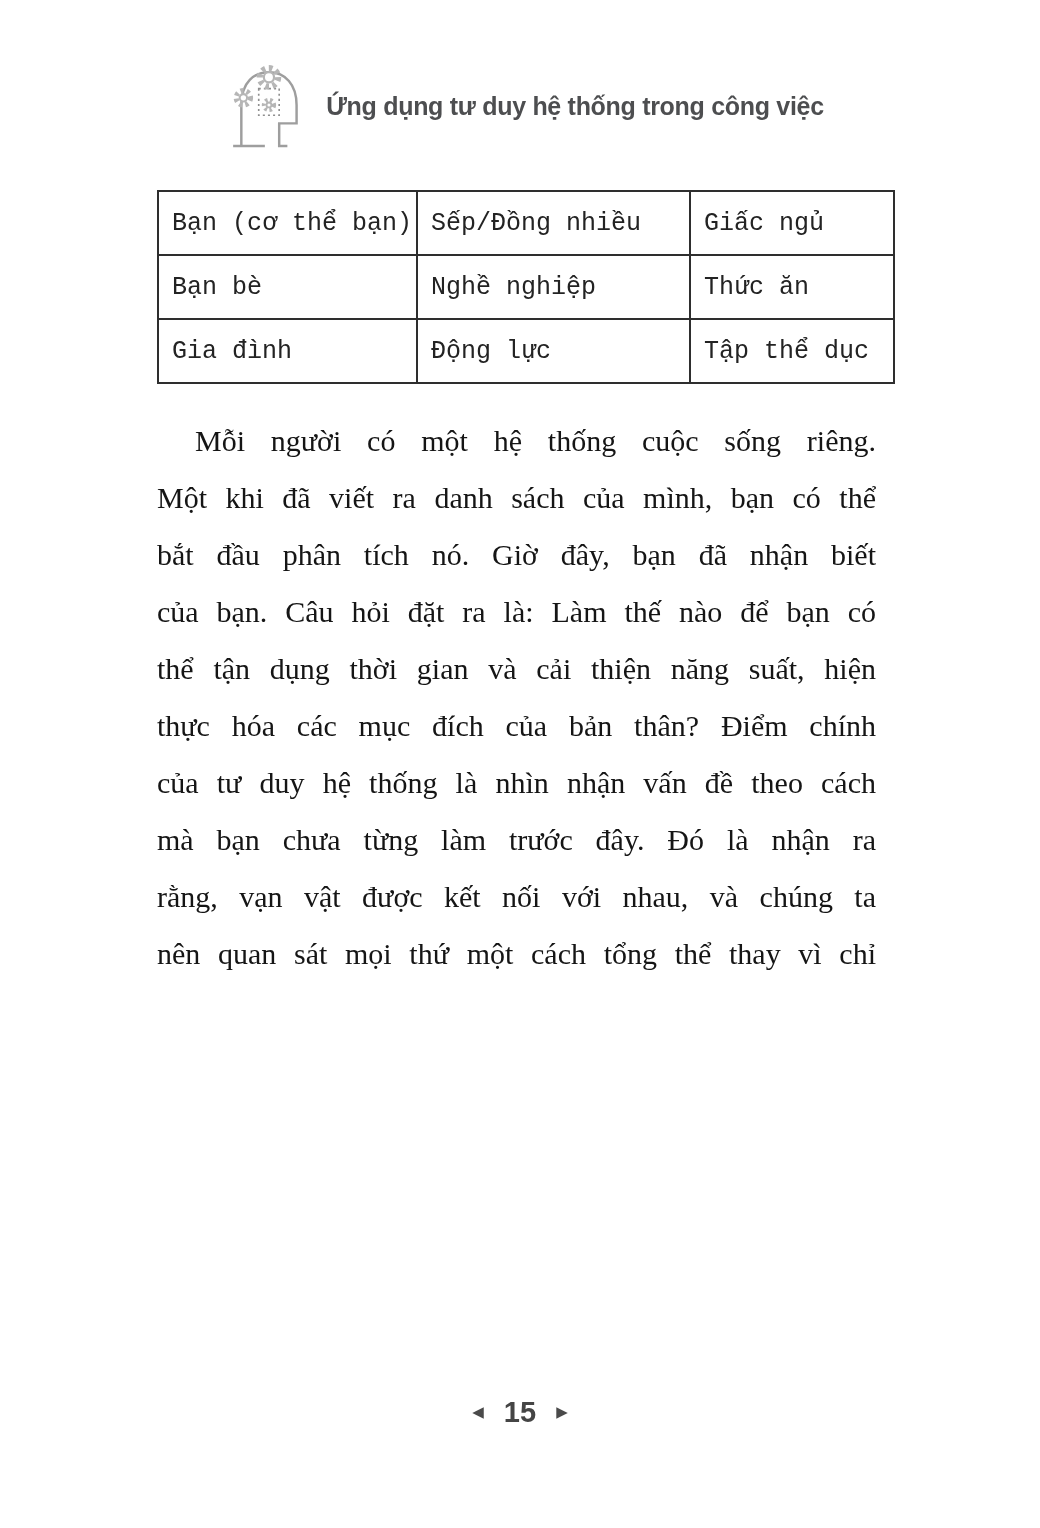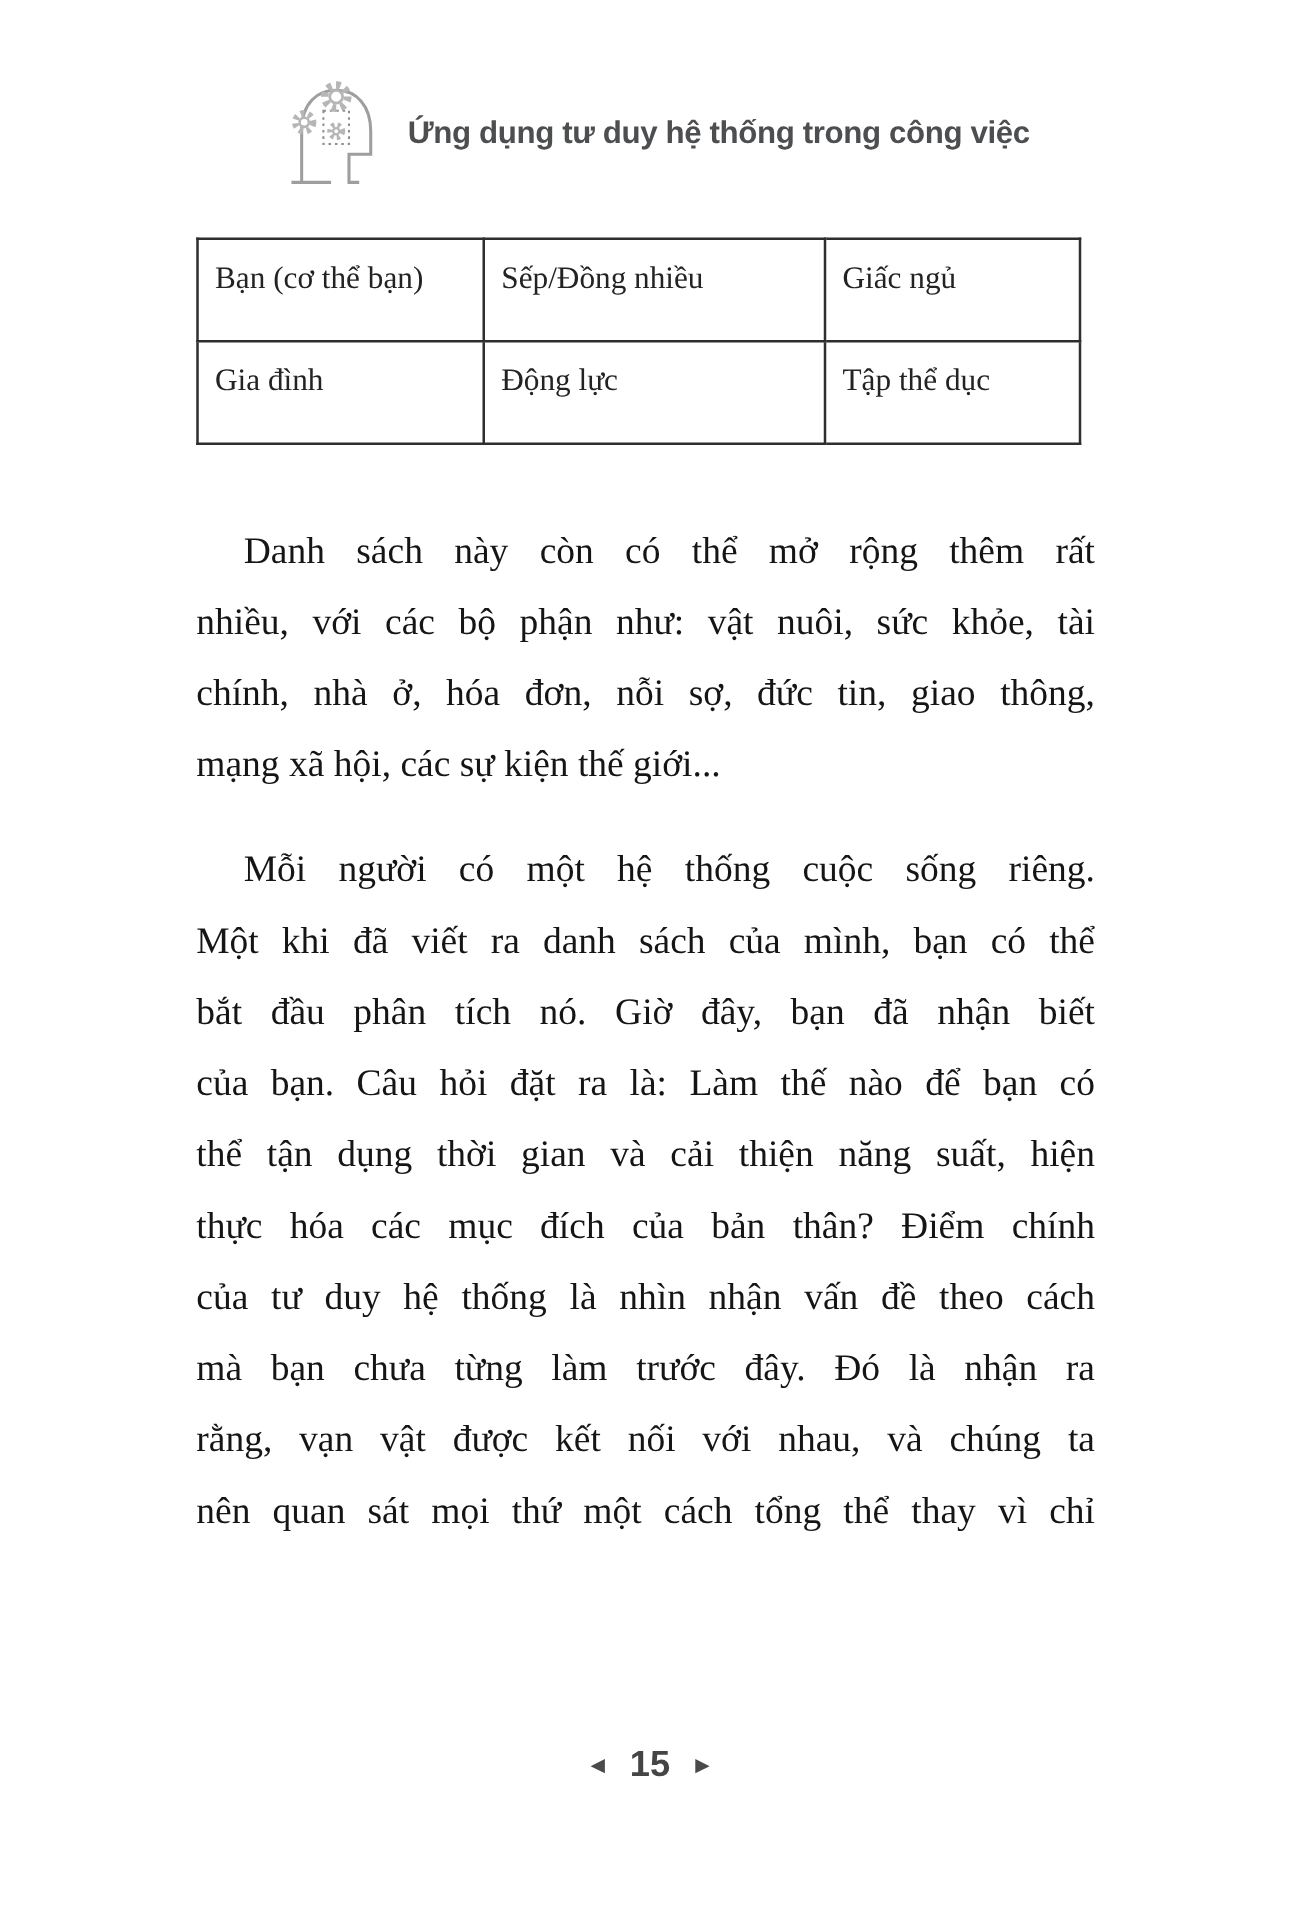--- a/index.html
+++ b/index.html
@@ -22,23 +22,23 @@
     color:#4d4e50;white-space:nowrap;
   }
   
   .parts-table{
     position:absolute;top:190px;left:157px;
     border-collapse:collapse;table-layout:fixed;
   }
   .parts-table td{
     border:2px solid #2e2e2e;
     height:62px;
-    font-family:Liberation Serif, serif;
+    font-family:Liberation Mono, monospace;
     font-size:25px;color:#232323;
-    padding:0 4px 18px 13px;
+    padding:0 4px 0 13px;
     vertical-align:middle;
     white-space:nowrap;overflow:hidden;
   }
   .parts-table col.c1{width:229px;}
   .parts-table col.c2{width:273px;}
   .parts-table col.c3{width:204px;}
   
   .body-text{
     position:absolute;top:412px;left:157px;width:719px;
     font-family:"Liberation Serif", serif;
@@ -106,34 +106,33 @@
         <col class="c2">
         <col class="c3">
       </colgroup>
     <tbody>
         <tr>
           <td>Bạn (cơ thể bạn)</td>
           <td>Sếp/Đồng nhiều</td>
           <td>Giấc ngủ</td>
         </tr>
         <tr>
+          <td>Bạn bè</td>
+          <td>Nghề nghiệp</td>
+          <td>Thức ăn</td>
+        </tr>
+        <tr>
           <td>Gia đình</td>
           <td>Động lực</td>
           <td>Tập thể dục</td>
         </tr>
       </tbody>
   </table>
 
   <div class="body-text">
-      <div class="para">
-        <div class="line first">Danh sách này còn có thể mở rộng thêm rất</div>
-        <div class="line">nhiều, với các bộ phận như: vật nuôi, sức khỏe, tài</div>
-        <div class="line">chính, nhà ở, hóa đơn, nỗi sợ, đức tin, giao thông,</div>
-        <div class="line last">mạng xã hội, các sự kiện thế giới...</div>
-      </div>
       <div class="para">
         <div class="line first">Mỗi người có một hệ thống cuộc sống riêng.</div>
         <div class="line">Một khi đã viết ra danh sách của mình, bạn có thể</div>
         <div class="line">bắt đầu phân tích nó. Giờ đây, bạn đã nhận biết</div>
         <div class="line">của bạn. Câu hỏi đặt ra là: Làm thế nào để bạn có</div>
         <div class="line">thể tận dụng thời gian và cải thiện năng suất, hiện</div>
         <div class="line">thực hóa các mục đích của bản thân? Điểm chính</div>
         <div class="line">của tư duy hệ thống là nhìn nhận vấn đề theo cách</div>
         <div class="line">mà bạn chưa từng làm trước đây. Đó là nhận ra</div>
         <div class="line">rằng, vạn vật được kết nối với nhau, và chúng ta</div>

